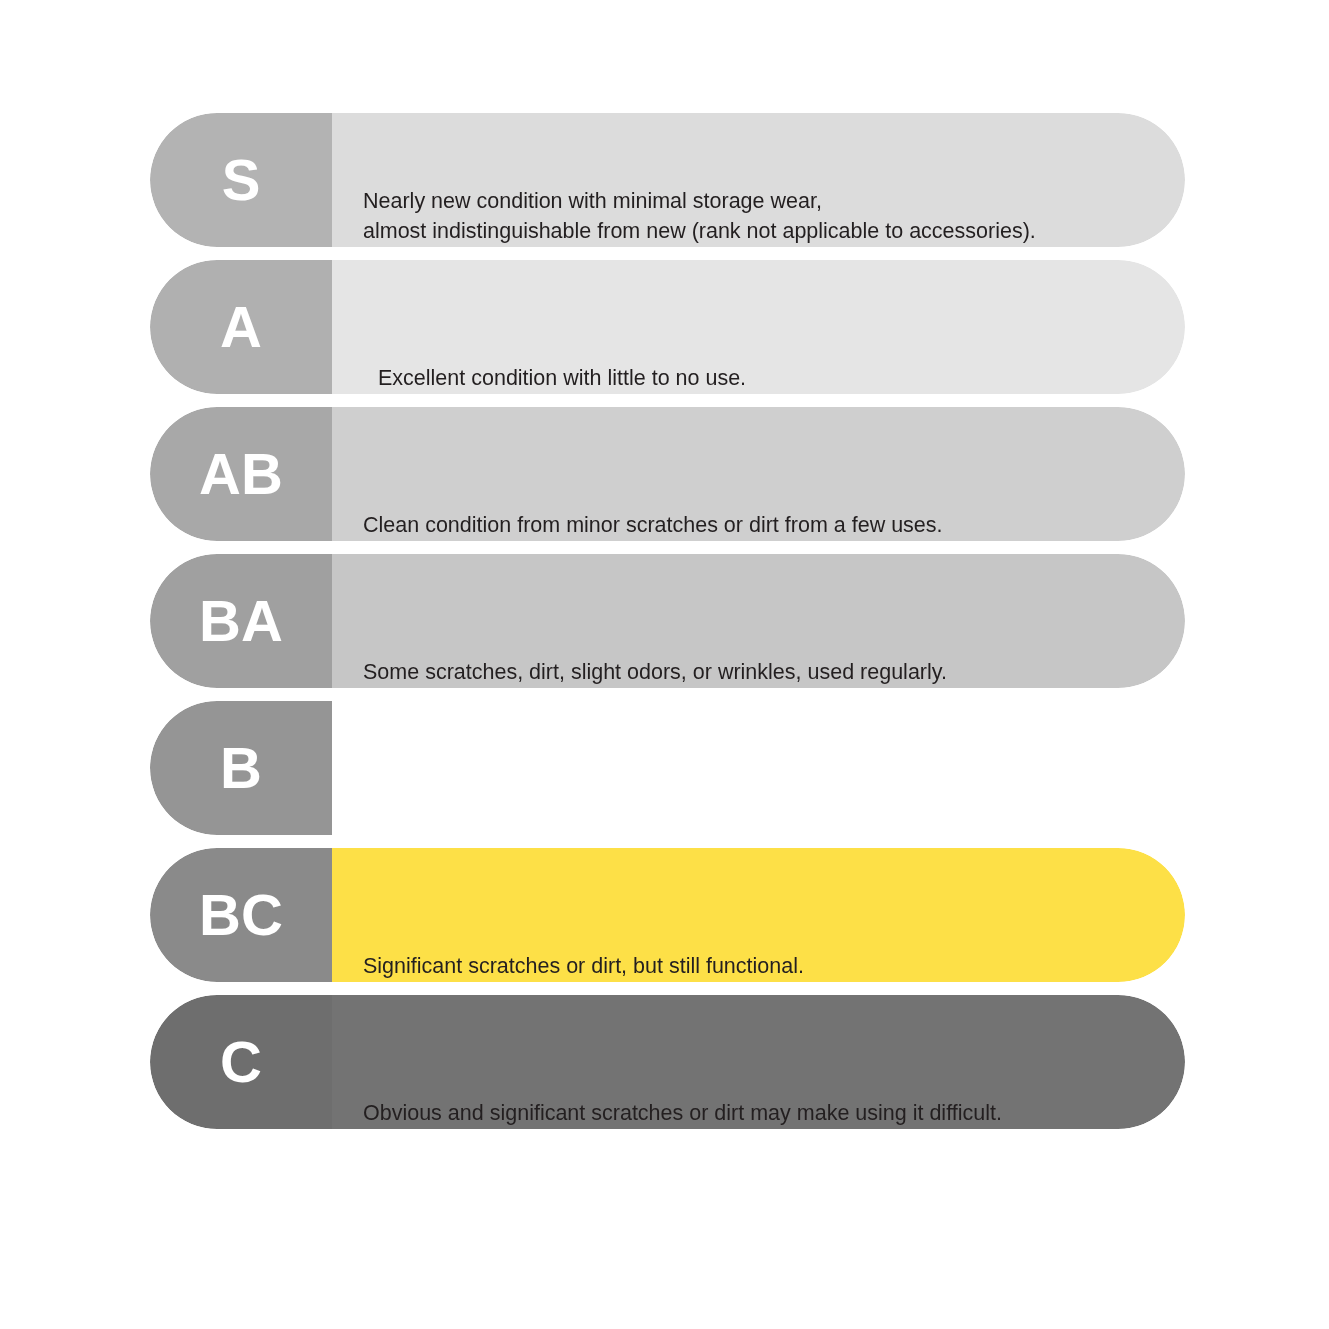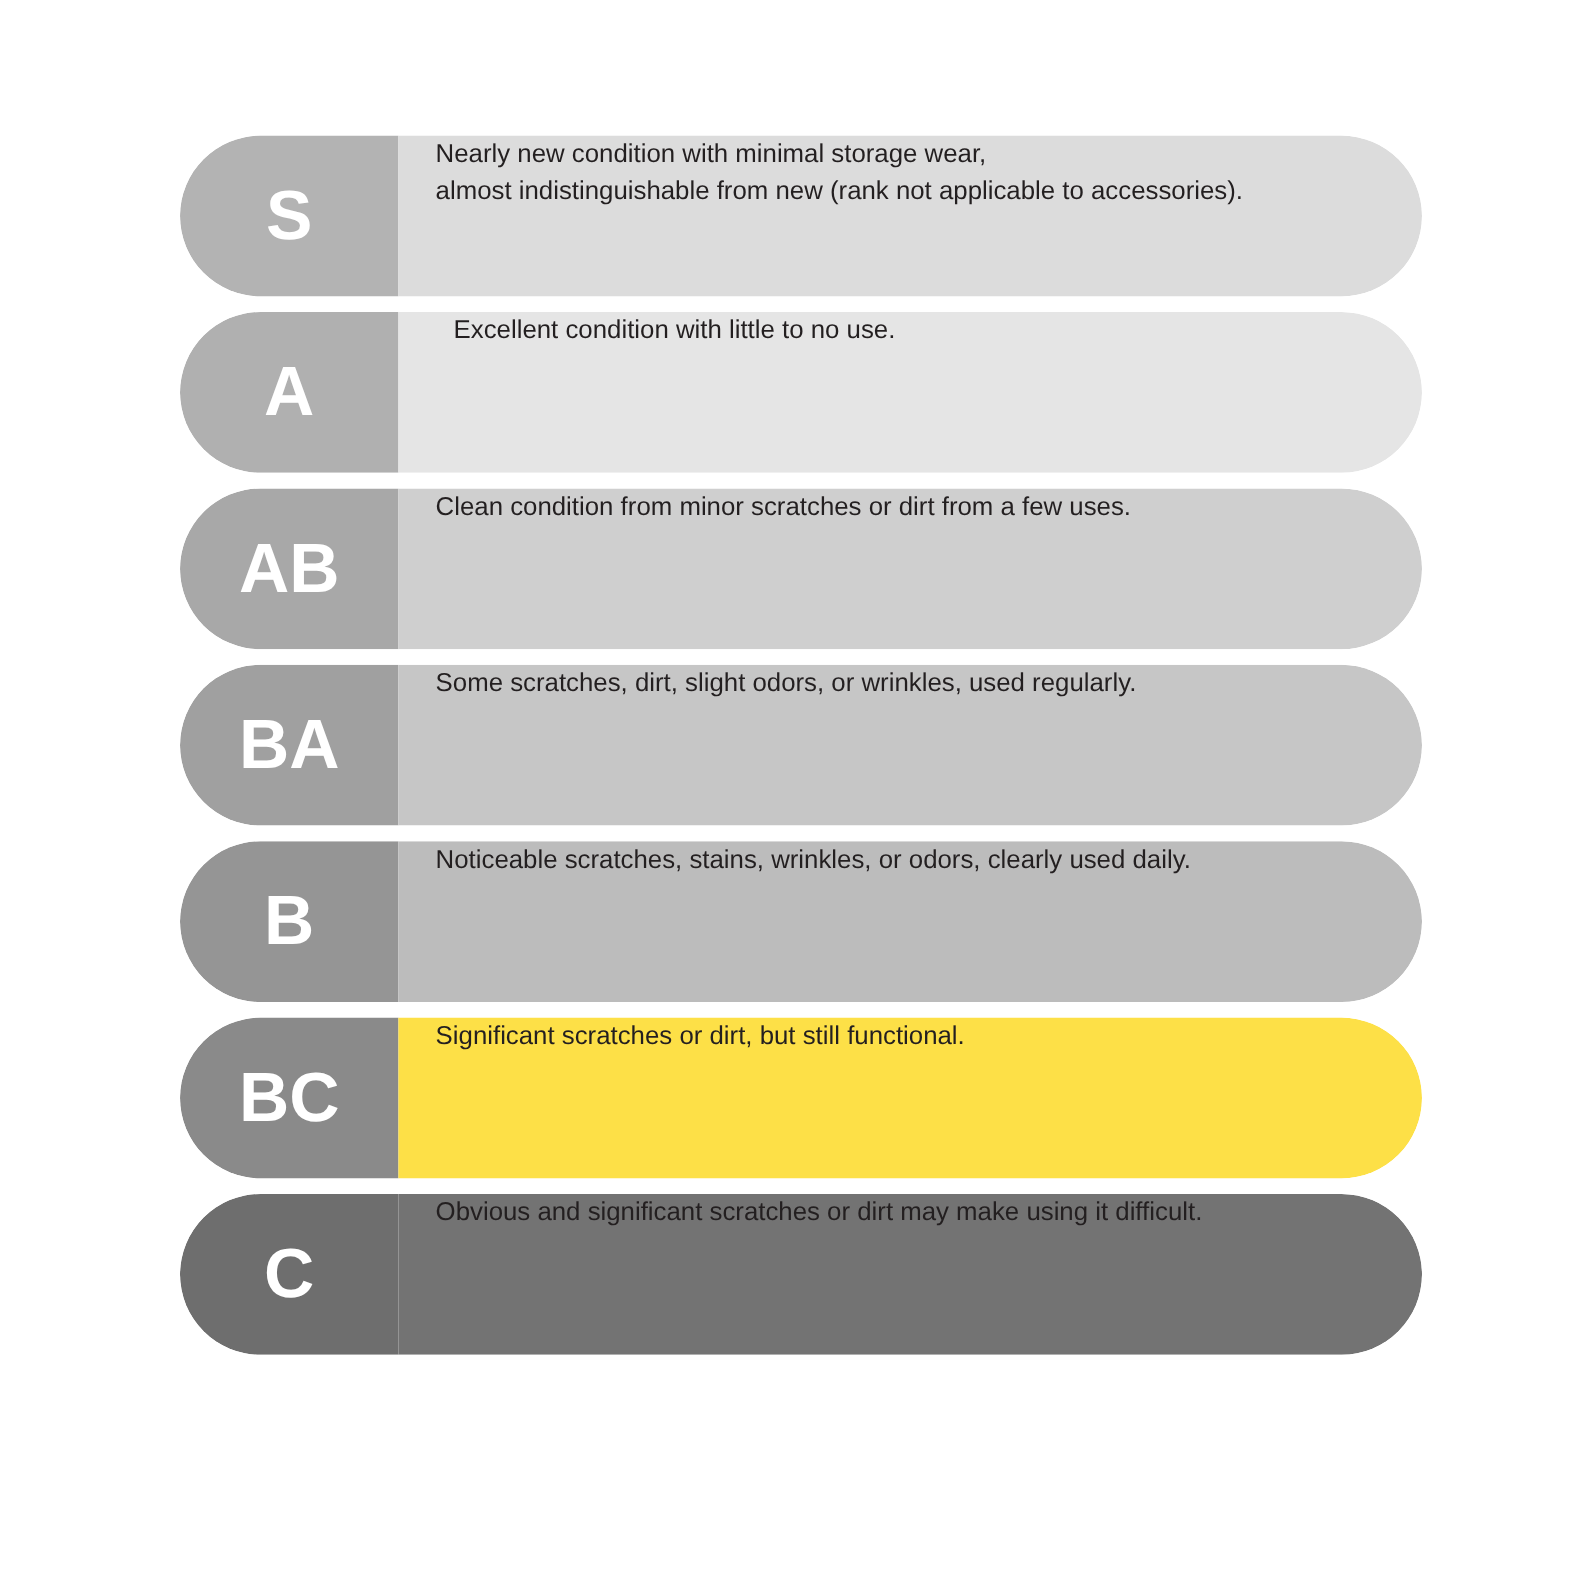--- a/index.html
+++ b/index.html
@@ -39,21 +39,21 @@
   .grade-label {
     color: #ffffff;
     font-weight: bold;
     font-size: 58px;
     line-height: 1;
     letter-spacing: 0px;
   }
   .desc-cell {
     flex: 1 1 auto;
     display: flex;
-    align-items: flex-start;
+    align-items: flex-end;
     border-top-right-radius: 67px;
     border-bottom-right-radius: 67px;
     padding-left: 31px;
     padding-right: 26px;
   }
   .desc-text {
     color: #231f20;
     font-size: 21.5px;
     line-height: 1.42;
     white-space: pre-line;
@@ -98,23 +98,20 @@
     </div>
     <div class="desc-cell" style="background: rgb(198, 198, 198);">
       <span class="desc-text">Some scratches, dirt, slight odors, or wrinkles, used regularly.</span>
     </div>
   </div>
 
   <div class="row">
     <div class="grade-cell" style="background: rgb(149, 149, 149);">
       <span class="grade-label">B</span>
     </div>
-    <div class="desc-cell" style="background: rgb(188, 188, 188);">
-      <span class="desc-text">Noticeable scratches, stains, wrinkles, or odors, clearly used daily.</span>
-    </div>
   </div>
 
   <div class="row">
     <div class="grade-cell" style="background: rgb(138, 138, 138);">
       <span class="grade-label">BC</span>
     </div>
     <div class="desc-cell" style="background: #fde047;">
       <span class="desc-text">Significant scratches or dirt, but still functional.</span>
     </div>
   </div>

